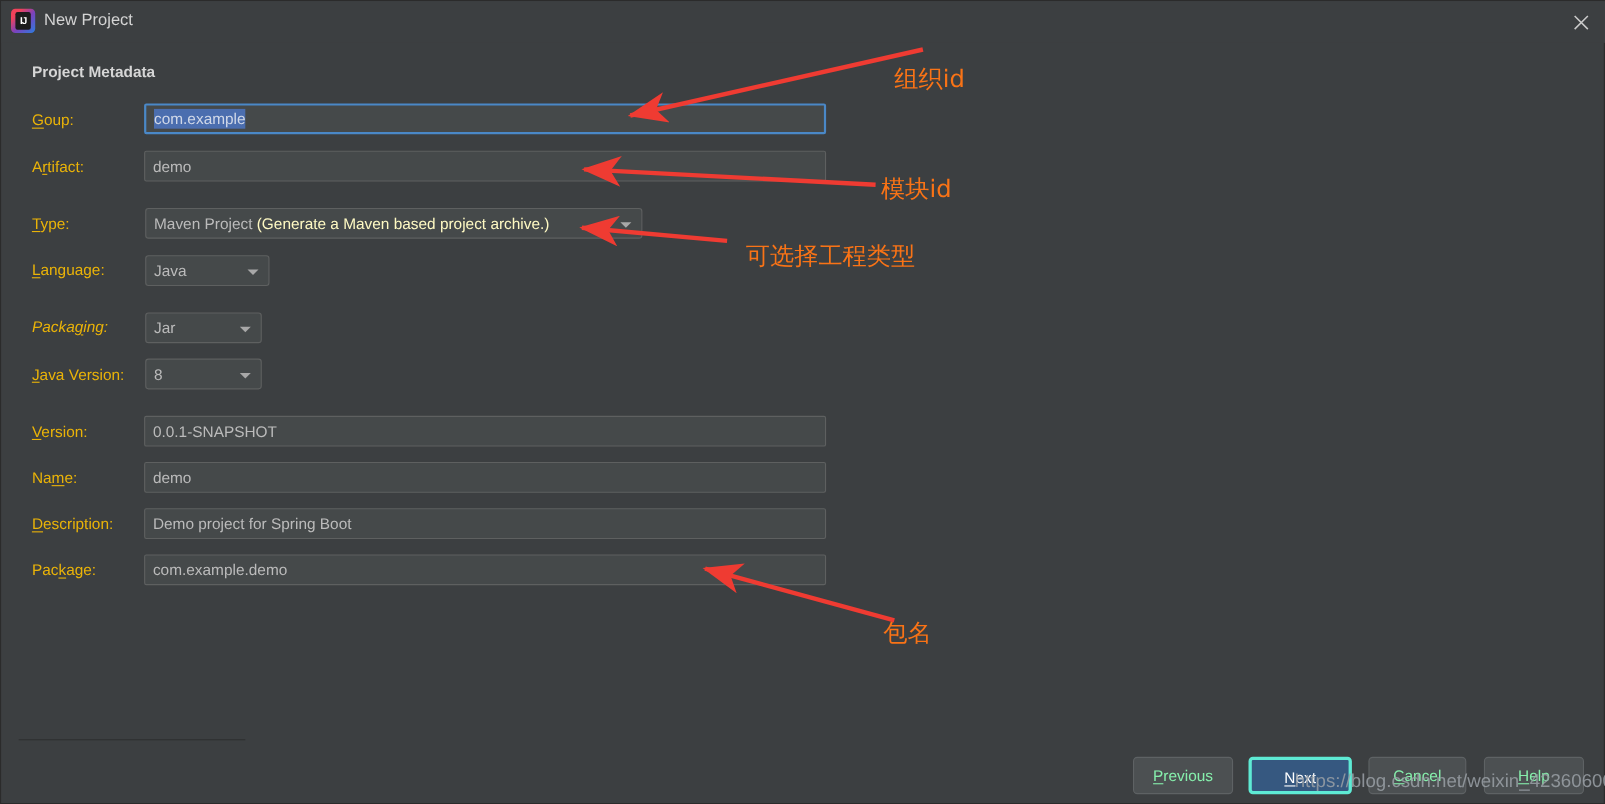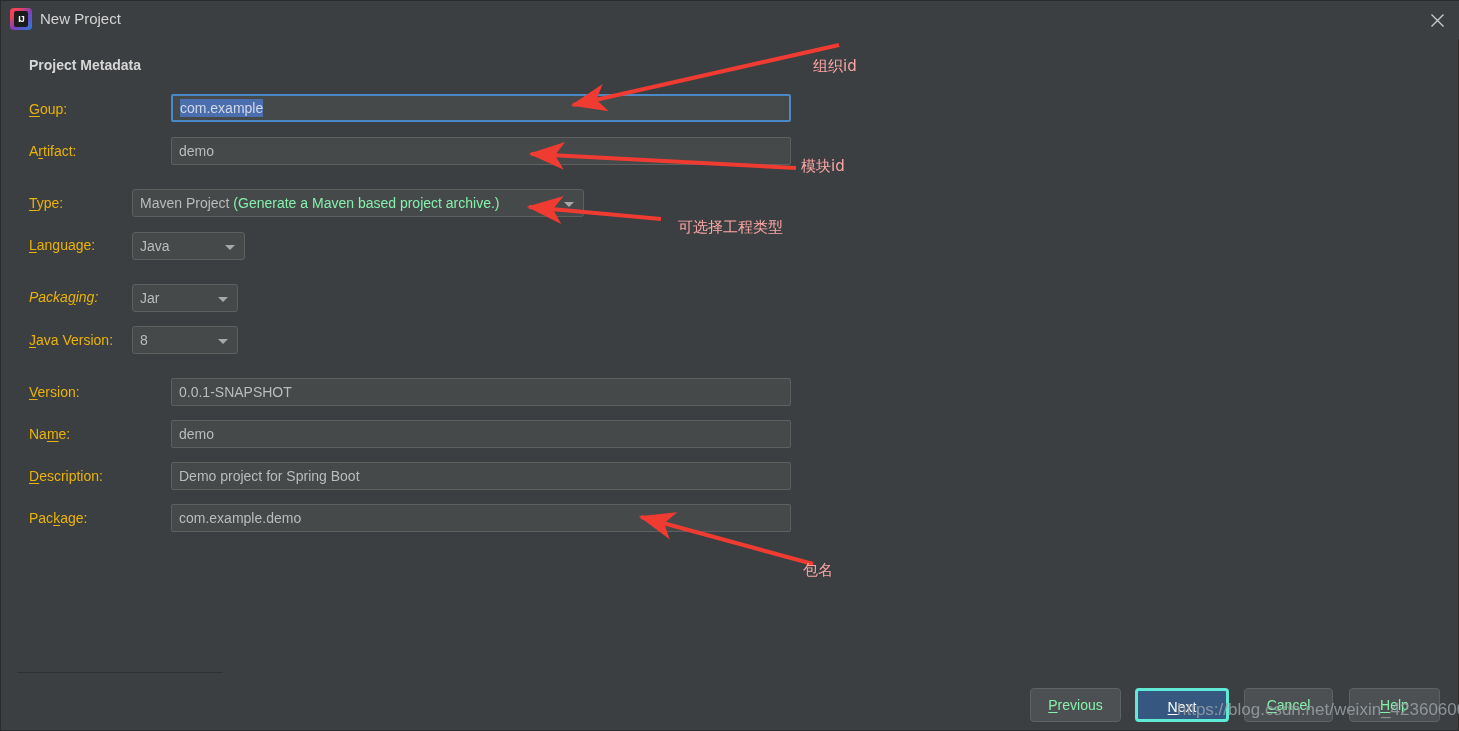--- a/index.html
+++ b/index.html
@@ -73,21 +73,20 @@
     height: 28px;
     background: #45494a;
     border: 1px solid #5e6060;
     border-radius: 2px;
     color: #bbbbbb;
     font-size: 14px;
     line-height: 26px;
     padding: 0 7px;
     white-space: nowrap;
     overflow: hidden;
-    margin-left: 40px;
   }
   .textfield.focused {
     border: 2px solid #4a88c7;
     background: #45494a;
     line-height: 24px;
   }
   .sel {
     background: #4b6eaf;
     color: #d0d8e8;
     padding: 1px 0;
@@ -100,21 +99,21 @@
     border: 1px solid #5e6060;
     border-radius: 3px;
     color: #bbbbbb;
     font-size: 14px;
     line-height: 26px;
     padding: 0 7px;
     white-space: nowrap;
     overflow: hidden;
     cursor: pointer;
   }
-  .combo .hint { color: #86efac; }
+  .combo .hint { color: #fef9c3; }
   .combo .arrow {
     position: absolute;
     right: 9px; top: 12px;
     width: 0; height: 0;
     border-left: 5px solid transparent;
     border-right: 5px solid transparent;
     border-top: 5px solid #a8a8a8;
   }
 
   
@@ -147,22 +146,22 @@
   }
 
   
   #annotations {
     position: absolute; left: 0; top: 0;
     width: 1459px; height: 731px;
     pointer-events: none;
   }
   .anno-text {
     position: absolute;
-    color: #fca5a5;
-    font-size: 15px;
+    color: #f97316;
+    font-size: 22px;
     font-family: "DejaVu Sans", "Liberation Sans", sans-serif;
     white-space: nowrap;
   }
   #watermark {
     position: absolute;
     left: 1176px; top: 699px;
     font-size: 17px;
     color: #9aa0a6;
     opacity: 0.85;
     white-space: nowrap;

